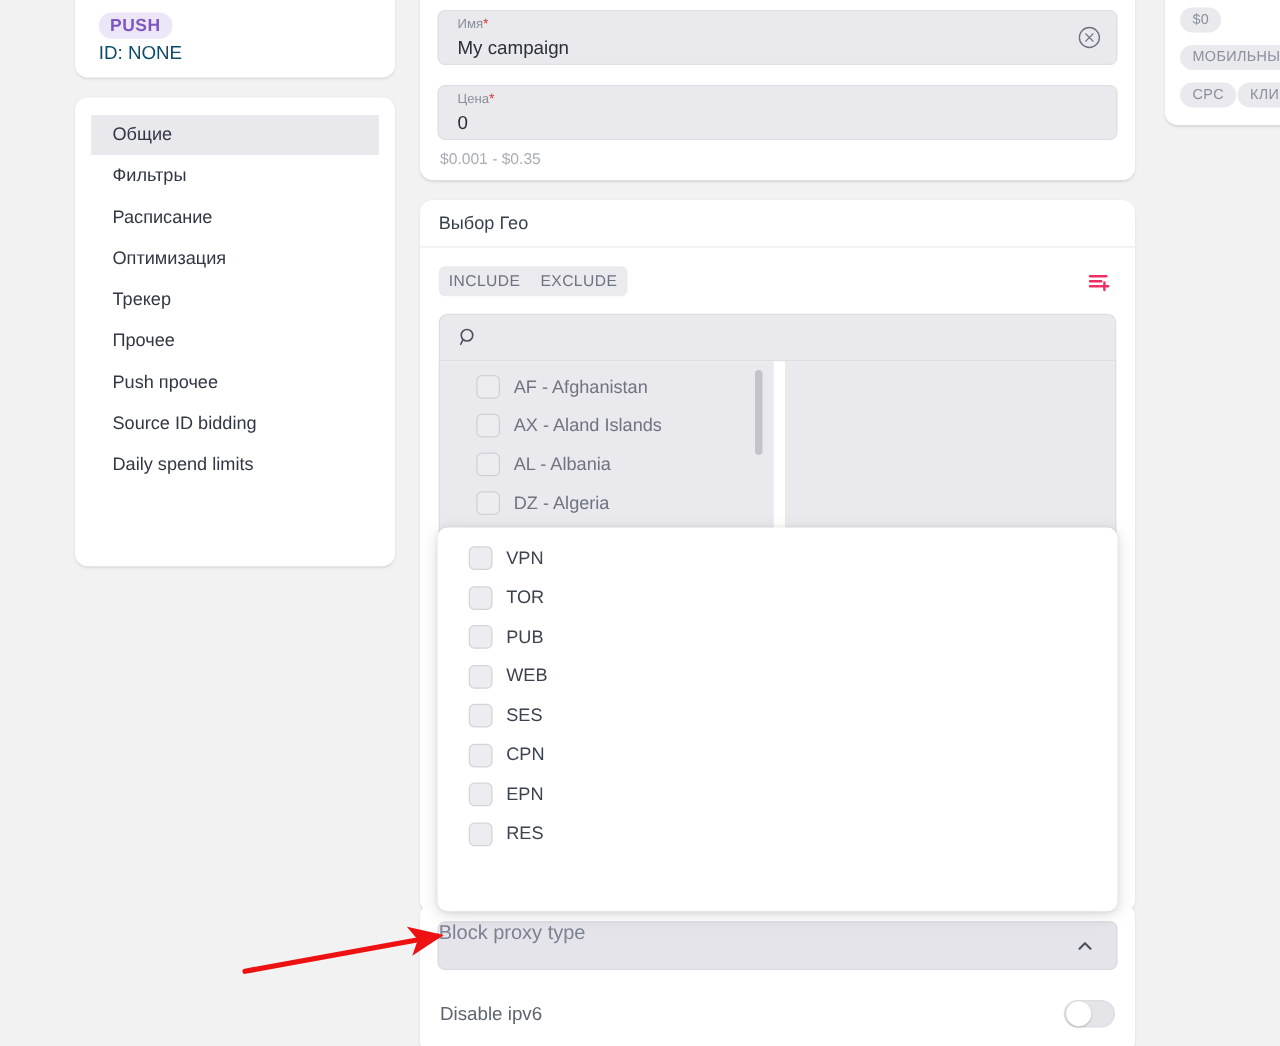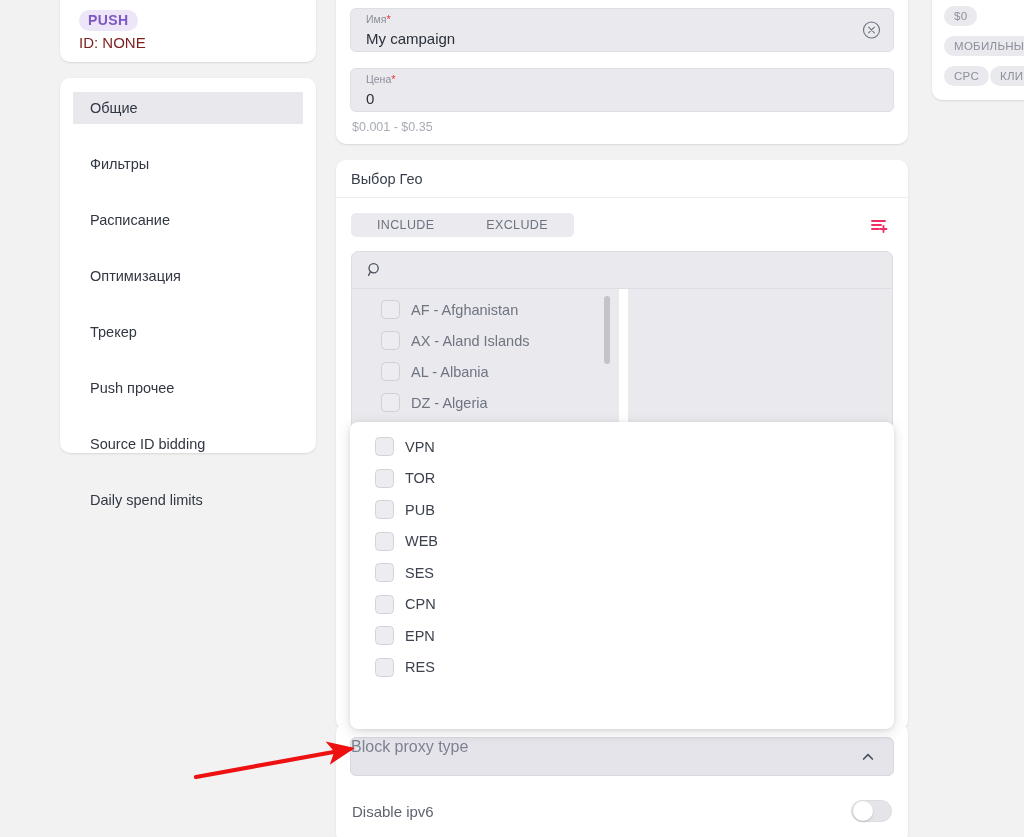--- a/index.html
+++ b/index.html
@@ -26,30 +26,30 @@
   #id-card { left: 60px; top: -44px; width: 256px; height: 106px; }
   .push-badge {
     position: absolute; left: 19px; top: 54px;
     background: #ece6f8; color: #7e57c2;
     font-size: 14px; font-weight: 700; letter-spacing: .4px;
     padding: 3px 9px 4px; border-radius: 11px;
     line-height: 1;
   }
   .id-line {
     position: absolute; left: 19px; top: 78px;
-    font-size: 15px; color: #7f1d1d;
+    font-size: 15px; color: #0c4a6e;
   }
 
   
   #nav-card { left: 60px; top: 78px; width: 256px; height: 375px; padding: 14px 13px; }
   .nav-item {
     height: 32px; display: flex; align-items: center;
     padding: 0 17px; border-radius: 0;
     font-size: 14.5px; color: #313743;
-    margin-bottom: 24px; cursor: pointer;
+    margin-bottom: 1px; cursor: pointer;
     white-space: nowrap;
   }
   .nav-item.active { background: #e8e8ed; }
 
   
   #form-card { left: 336px; top: -36px; width: 572px; height: 180px; padding: 14px; }
   .field {
     position: relative;
     background: #e9e9ee;
     border-radius: 6px;
@@ -80,21 +80,21 @@
     height: 38px; display: flex; align-items: center;
     padding: 0 15px; font-size: 14.5px; color: #39404d;
     border-bottom: 1px solid #ececed;
   }
   .geo-body { padding: 15px; position: relative; }
   .seg {
     display: inline-flex; background: #eaeaef; border-radius: 5px;
     height: 24px; overflow: hidden;
   }
   .seg-opt {
-    display: flex; align-items: center; padding: 0 26px;
+    display: flex; align-items: center; padding: 0 8px;
     font-size: 12.5px; letter-spacing: .35px; color: #6c727e;
     cursor: pointer; font-weight: 400;
   }
   .list-icon {
     position: absolute; right: 18px; top: 16px;
     width: 22px; height: 22px; cursor: pointer;
   }
   .search-row {
     margin-top: 14px;
     height: 38px;
@@ -210,20 +210,23 @@
       <span>Фильтры</span>
     </div>
     <div class="nav-item">
       <span>Расписание</span>
     </div>
     <div class="nav-item">
       <span>Оптимизация</span>
     </div>
     <div class="nav-item">
       <span>Трекер</span>
+    </div>
+    <div class="nav-item">
+      <span>Прочее</span>
     </div>
     <div class="nav-item">
       <span>Push прочее</span>
     </div>
     <div class="nav-item">
       <span>Source ID bidding</span>
     </div>
     <div class="nav-item">
       <span>Daily spend limits</span>
     </div>

